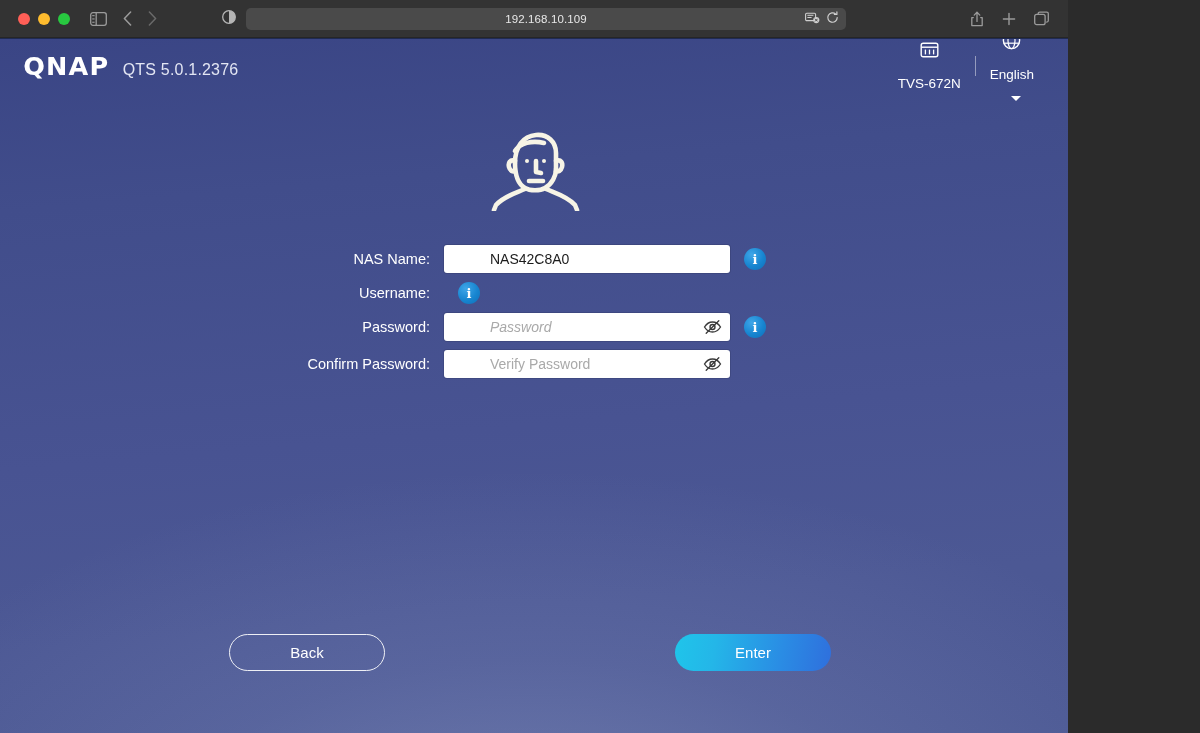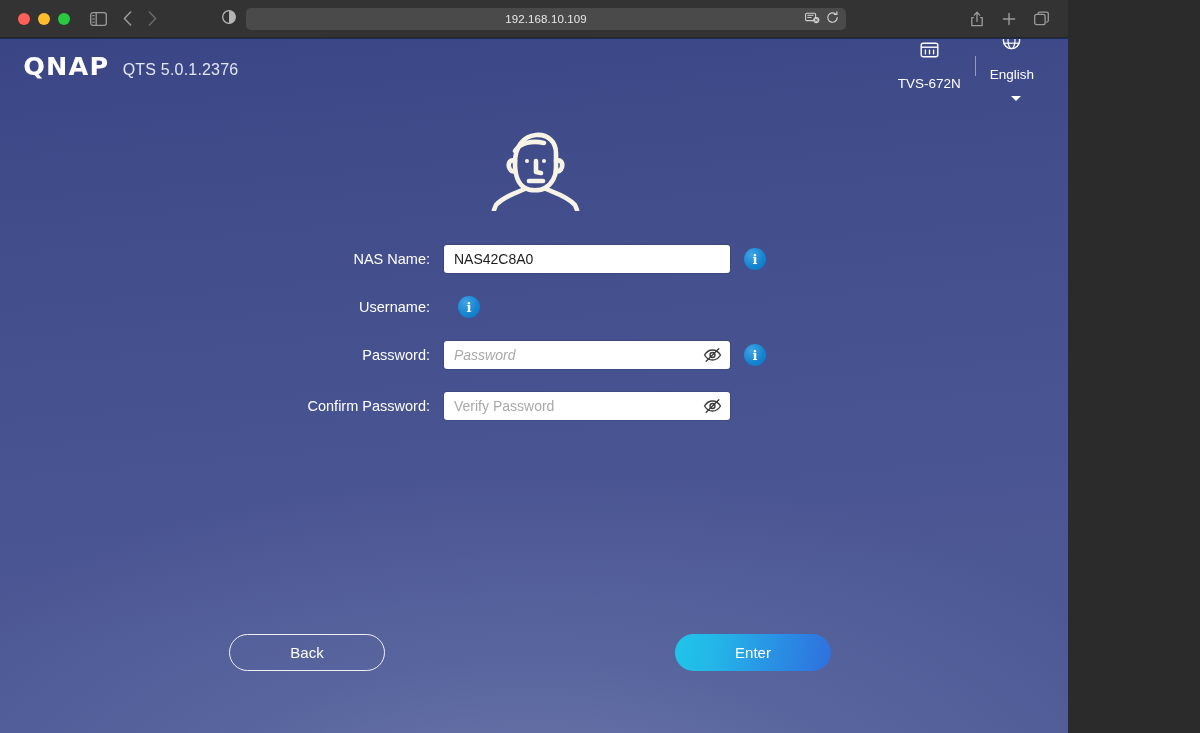--- a/index.html
+++ b/index.html
@@ -173,21 +173,21 @@
     font-size: 23.5px;
     color: #ffffff;
     font-weight: 400;
     letter-spacing: 0.1px;
   }
 
   .form {
     margin-top: 30px;
     display: flex;
     flex-direction: column;
-    gap: 23px;
+    gap: 9px;
     align-items: center;
   }
 
   .field-row {
     display: flex;
     align-items: center;
     width: 560px;
   }
 
   .field-label {
@@ -213,20 +213,21 @@
   .input-shell input {
     flex: 1 1 auto;
     border: none;
     outline: none;
     background: transparent;
     font-family: "Liberation Sans", sans-serif;
     font-size: 14px;
     color: #1c1c1c;
     padding: 0 10px;
     height: 100%;
+    margin-left: 36px;
   }
   .input-shell input::placeholder { color: #a9a9a9; }
 
   .eye-btn {
     position: absolute;
     right: 8px;
     top: 50%;
     transform: translateY(-50%);
     display: flex;
     align-items: center;

